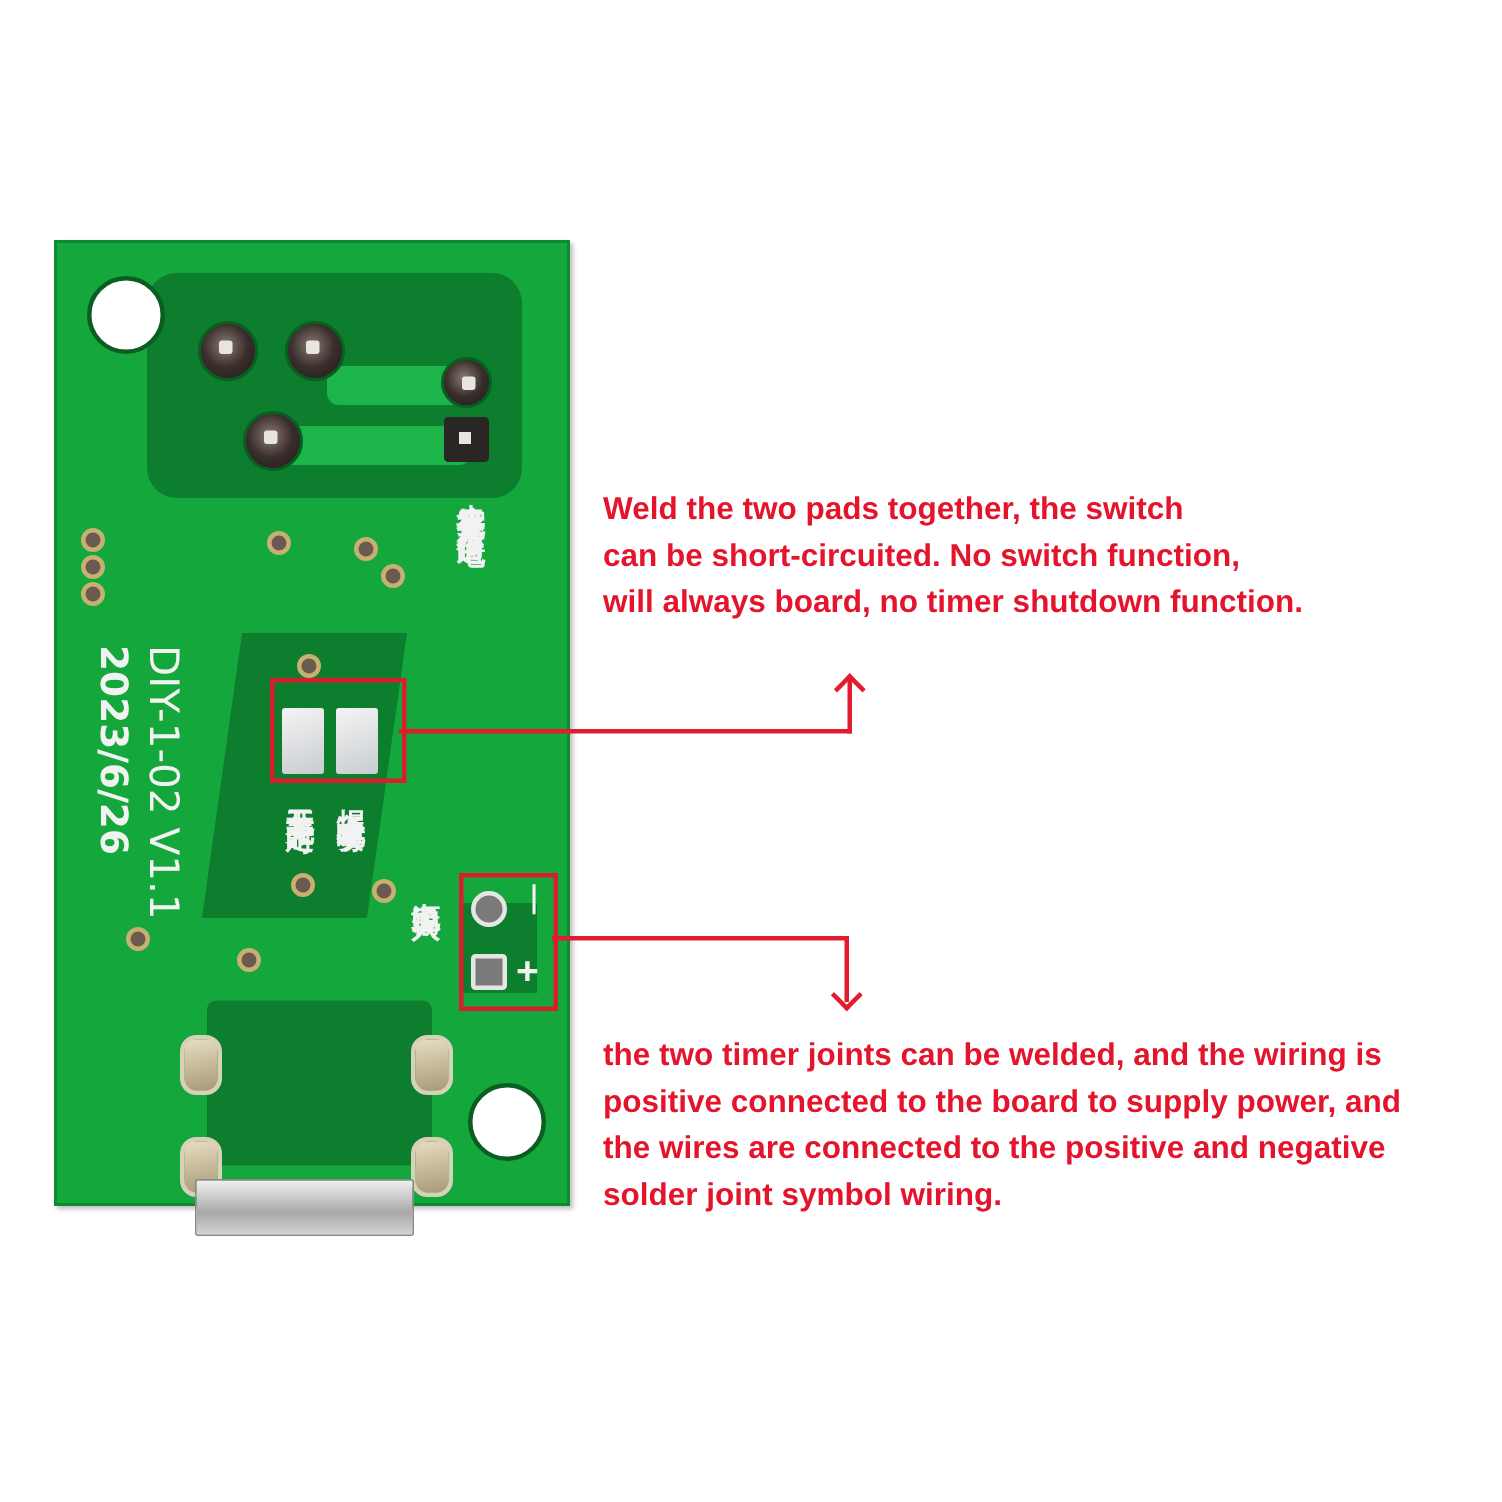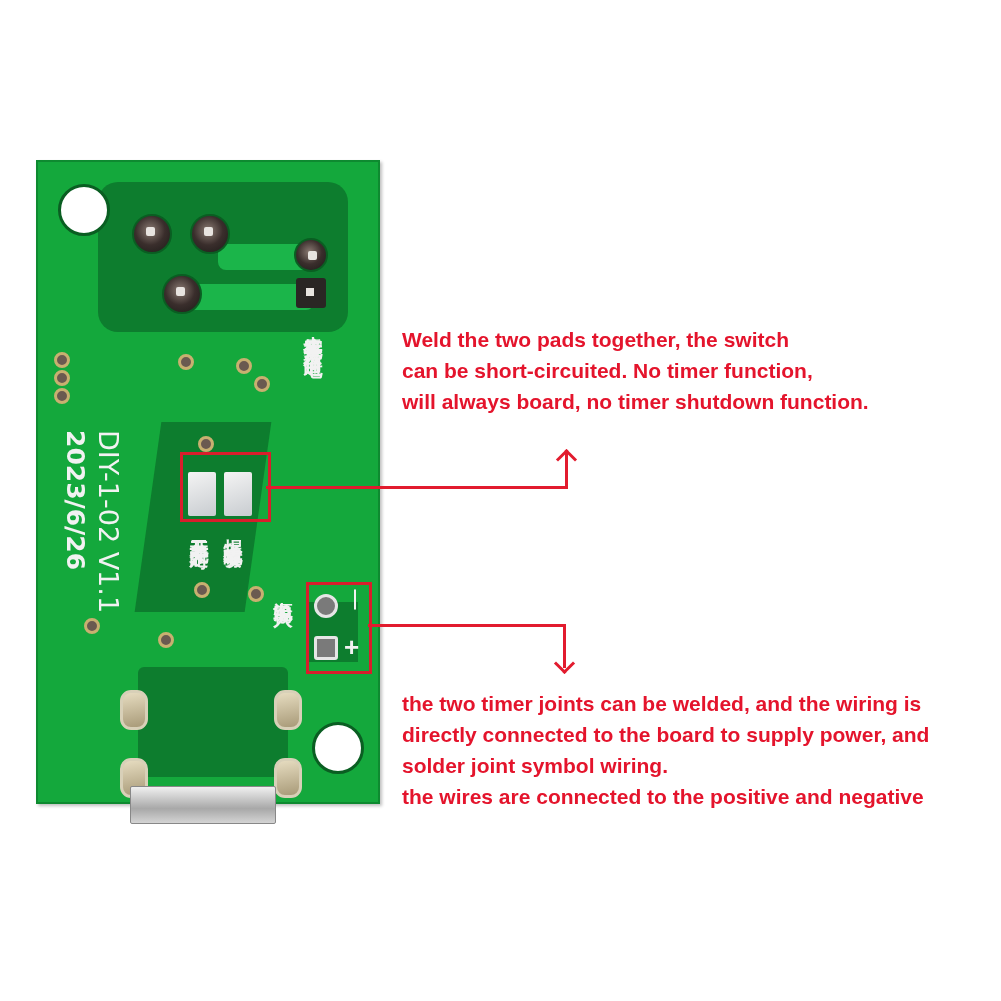--- a/index.html
+++ b/index.html
@@ -134,22 +134,22 @@
 <div class="red-line" style="left:266px;top:486px;width:302px;height:3px;"></div>
 <div class="red-line" style="left:565px;top:452px;width:3px;height:37px;"></div>
 <div class="arrow-head" style="left:559px;top:452px;transform:rotate(45deg);"></div>
 
 <div class="red-line" style="left:368px;top:624px;width:198px;height:3px;"></div>
 <div class="red-line" style="left:563px;top:624px;width:3px;height:44px;"></div>
 <div class="arrow-head" style="left:557px;top:656px;transform:rotate(225deg);"></div>
 
 <div class="note" style="left:402px;top:324px;">
   <span>Weld the two pads together, the switch</span>
-  <span>can be short-circuited. No timer function,</span>
+  <span>can be short-circuited. No switch function,</span>
   <span>will always board, no timer shutdown function.</span>
 </div>
 
 <div class="note" style="left:402px;top:688px;">
   <span>the two timer joints can be welded, and the wiring is</span>
-  <span>directly connected to the board to supply power, and</span>
+  <span>positive connected to the board to supply power, and</span>
+  <span>the wires are connected to the positive and negative</span>
   <span>solder joint symbol wiring.</span>
-  <span>the wires are connected to the positive and negative</span>
 </div>
 
 </body></html>

